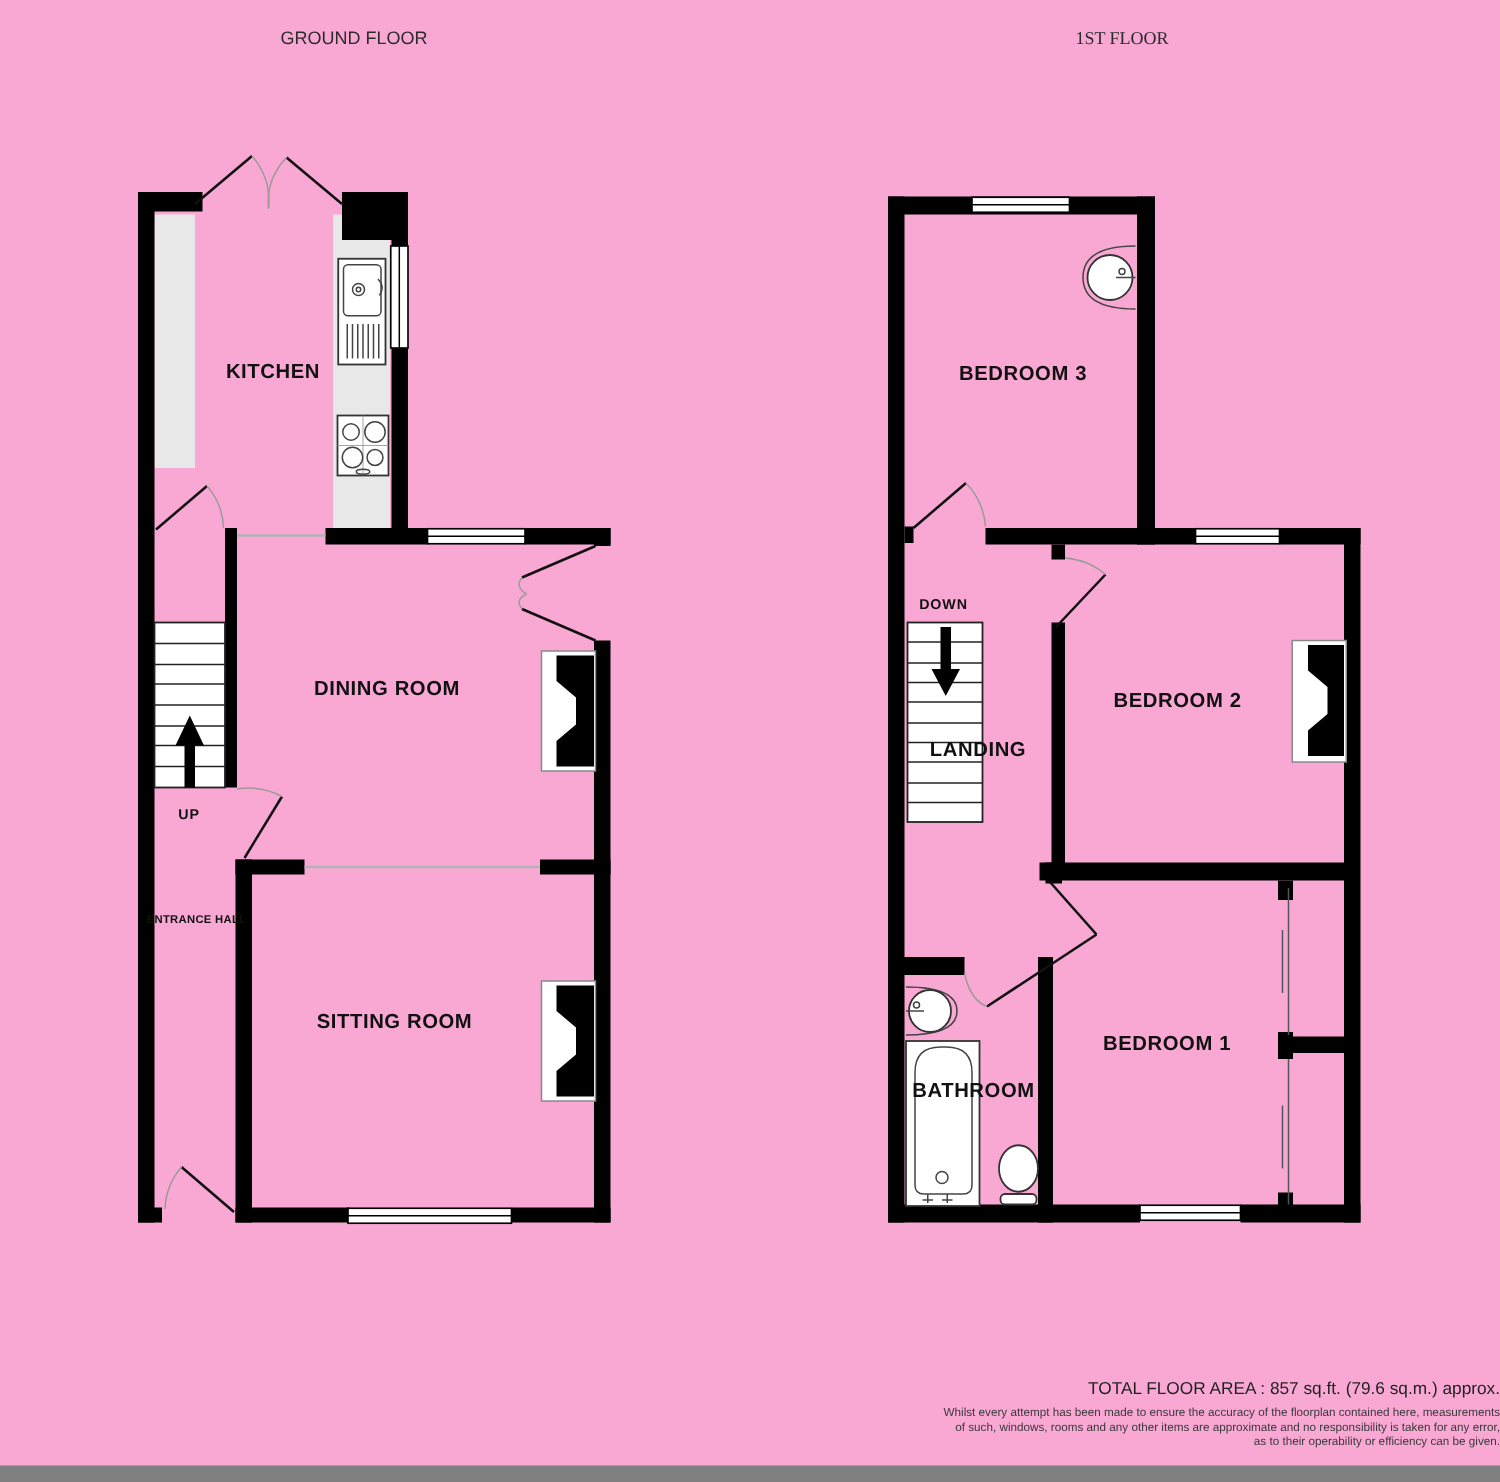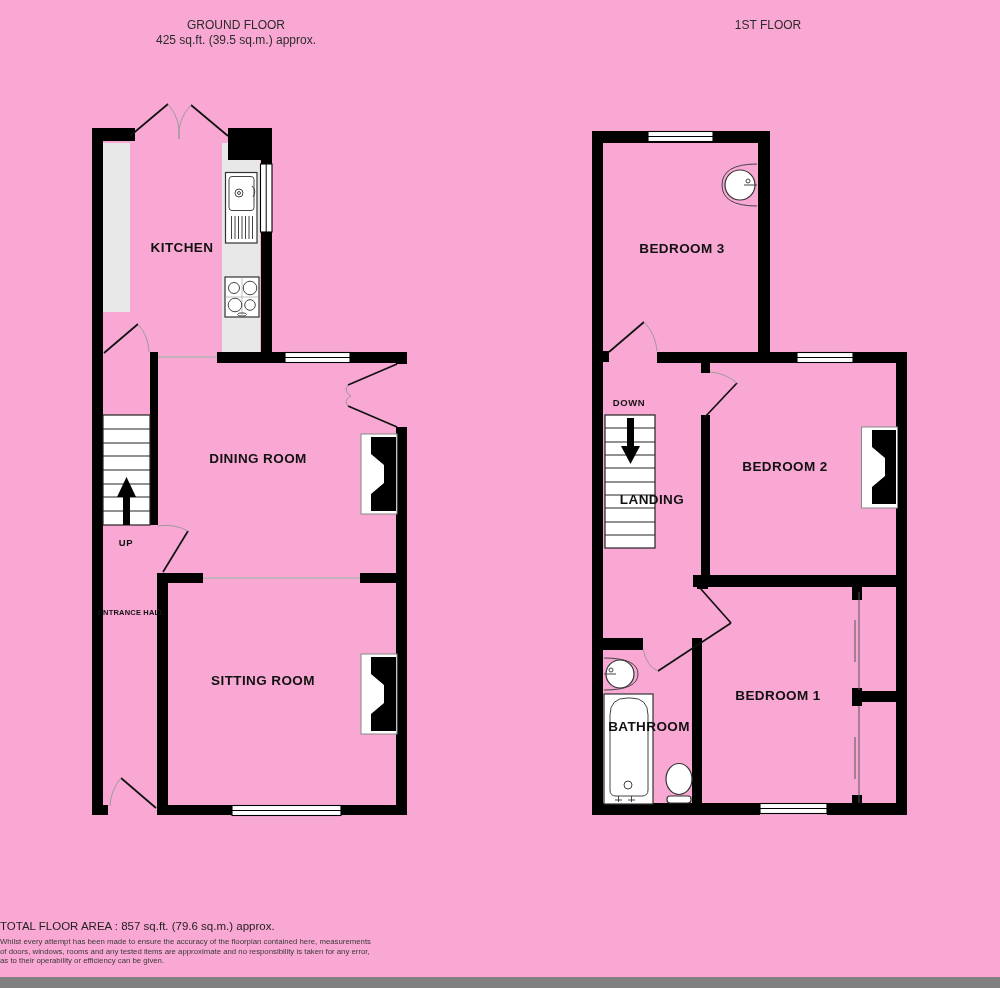--- a/index.html
+++ b/index.html
@@ -2,49 +2,48 @@
 <html><head>
 <meta charset="utf-8">
 <style>
   html,body{margin:0;padding:0;background:#fff;}
   .canvas{position:relative;width:1000px;height:988px;background:#f9a8d4;overflow:hidden;
           font-family:"Liberation Sans","DejaVu Sans",sans-serif;color:#1a1a1a;}
   .floor-title{position:absolute;top:18px;width:400px;text-align:center;font-size:12px;line-height:15px;color:#2b2b2b;}
   .floor-title .t1{display:block;}
   .floor-title .t2{display:block;}
   #gf-title{left:36px;}
-  #ff-title{left:568px;}
+  #ff-title{left:548px;font-family:Liberation Serif, serif;}
   svg{position:absolute;top:0;left:0;}
   svg text{fill:#111;}
   .room-label{font:700 13.5px "Liberation Sans","DejaVu Sans",sans-serif;letter-spacing:.4px;}
   .small-label{font:600 9.5px "Liberation Sans","DejaVu Sans",sans-serif;letter-spacing:.6px;}
   .tiny-label{font:600 7.5px "Liberation Sans","DejaVu Sans",sans-serif;letter-spacing:.2px;}
   .fixture{fill:#fff;stroke:#333;stroke-width:1.2;}
   .fixture-thin{fill:none;stroke:#444;stroke-width:1;}
   .door-leaf{stroke:#111;stroke-width:1.7;fill:none;}
   .door-arc{stroke:#9a9a9a;stroke-width:1;fill:none;}
   .open-line{stroke:#b3b3b3;stroke-width:1.6;}
   .stair-box{fill:#fff;stroke:#222;stroke-width:1.2;}
   .stair-line{stroke:#222;stroke-width:1;}
   .win{fill:#fff;stroke:#000;stroke-width:1.1;}
   .win-mid{stroke:#000;stroke-width:1;}
   .chimney-outer{fill:#fff;stroke:#888;stroke-width:1;}
   .cupboard{stroke:#555;stroke-width:1;}
-  .footer-total{position:absolute;top:920px;left:0;width:1000px;text-align:left;font-size:11.5px;color:#222;}
-  .footer-disc{position:absolute;top:937px;left:0;width:1000px;text-align:left;font-size:7.8px;line-height:9.5px;color:#3a3a3a;}
+  .footer-total{position:absolute;top:920px;left:0;width:1000px;text-align:right;font-size:11.5px;color:#222;}
+  .footer-disc{position:absolute;top:937px;left:0;width:1000px;text-align:right;font-size:7.8px;line-height:9.5px;color:#3a3a3a;}
   .footer-bar{position:absolute;top:977px;left:0;width:1000px;height:11px;background:#808080;z-index:5;}
 </style>
 </head>
 <body>
 
 <div class="canvas">
 
   <div class="floor-title" id="gf-title">
     <span class="t1">GROUND FLOOR</span>
-    <span class="t2">425 sq.ft. (39.5 sq.m.) approx.</span>
   </div>
   <div class="floor-title" id="ff-title">
     <span class="t1">1ST FLOOR</span>
   </div>
 
   <svg width="1000" height="910" viewBox="0 0 1000 910">
 
     <g>
 
       <g fill="#e8e8e8">
@@ -289,17 +288,17 @@
       <text class="room-label" x="652" y="504" text-anchor="middle">LANDING</text>
       <text class="room-label" x="785" y="471" text-anchor="middle">BEDROOM 2</text>
       <text class="room-label" x="649" y="731" text-anchor="middle">BATHROOM</text>
       <text class="room-label" x="778" y="700" text-anchor="middle">BEDROOM 1</text>
     </g>
   </svg>
 
   <div class="footer-total">TOTAL FLOOR AREA : 857 sq.ft. (79.6 sq.m.) approx.</div>
   <div class="footer-disc">
     <div>Whilst every attempt has been made to ensure the accuracy of the floorplan contained here, measurements</div>
-    <div>of doors, windows, rooms and any tested items are approximate and no responsibility is taken for any error,</div>
+    <div>of such, windows, rooms and any other items are approximate and no responsibility is taken for any error,</div>
     <div>as to their operability or efficiency can be given.</div>
   </div>
   <div class="footer-bar"></div>
 </div>
 
 </body></html>

